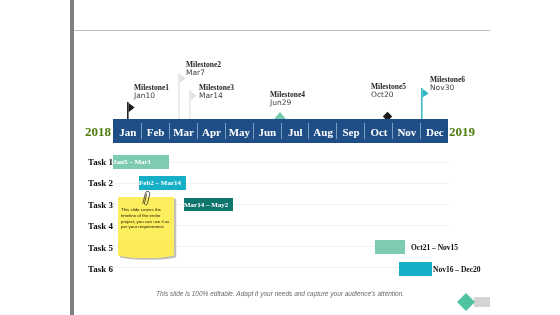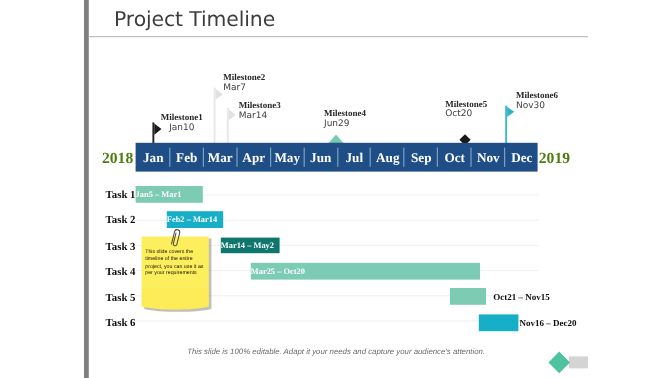--- a/index.html
+++ b/index.html
@@ -34,31 +34,30 @@
   .note-text{position:absolute;font-family:"Liberation Sans",sans-serif;font-size:4.4px;color:#141400;line-height:5.8px;}
 
   .caption{position:absolute;font-family:"Liberation Sans",sans-serif;font-style:italic;font-size:6.5px;color:#6b6b6b;}
 </style>
 </head>
 <body>
 
 <div id="slide">
 
   <div class="sidebar-rule"></div>
-  <div class="title">Project Timeline</div>
   <div class="title-rule"></div>
 
   <div class="rowline" style="left:112px;top:162px;width:337px;"></div>
   <div class="rowline" style="left:112px;top:183px;width:337px;"></div>
   <div class="rowline" style="left:112px;top:204px;width:337px;"></div>
   <div class="rowline" style="left:112px;top:225px;width:337px;"></div>
   <div class="rowline" style="left:112px;top:246px;width:337px;"></div>
   <div class="rowline" style="left:112px;top:267px;width:337px;"></div>
 
-  <div class="ms" style="left:134px;top:95px;text-align:center;">
+  <div class="ms" style="left:134px;top:85px;">
     <div class="ms-title">Milestone1</div>
     <div class="ms-date">Jan10</div>
   </div>
   <svg class="ms" style="left:124px;top:101px;" width="14" height="21" viewBox="0 0 14 21">
     <rect x="3" y="1" width="1.6" height="20" fill="#262626"></rect>
     <path d="M4.6 2 L10.6 6.6 L4.6 11.2 Z" fill="#1a1a1a"></path>
   </svg>
 
   <div class="ms" style="left:186px;top:62px;">
     <div class="ms-title">Milestone2</div>
@@ -140,23 +139,20 @@
 
   <div class="bar" style="left:113px;top:155px;width:56px;height:14px;background:#7dcbb3;">
     <span>Jan5 – Mar1</span>
     </div>
   <div class="bar" style="left:139px;top:176px;width:47px;height:14px;background:#16afc7;">
     <span>Feb2 – Mar14</span>
     </div>
   <div class="bar" style="left:184px;top:198px;width:49px;height:13px;background:#0f766e;">
     <span>Mar14 – May2</span>
     </div>
-  <div class="bar" style="left:209px;top:219px;width:191px;height:14px;background:#7ccbb4;">
-    <span>Mar25 – Oct20</span>
-    </div>
   <div class="bar" style="left:375px;top:240px;width:30px;height:14px;background:#7dcbb3;"></div>
   <div class="barlabel" style="left:411px;top:243px;">Oct21 – Nov15</div>
   <div class="bar" style="left:399px;top:262px;width:33px;height:14px;background:#16afc7;"></div>
   <div class="barlabel" style="left:433px;top:265px;">Nov16 – Dec20</div>
 
   <svg style="position:absolute;left:112px;top:192px;" width="72" height="72" viewBox="0 0 72 72">
     <defs>
       <linearGradient id="noteShadow" x1="0" y1="0" x2="1" y2="1">
         <stop offset="0" stop-color="#9a9a8a" stop-opacity="0.0"></stop>
         <stop offset="1" stop-color="#6e6e5a" stop-opacity="0.75"></stop>

